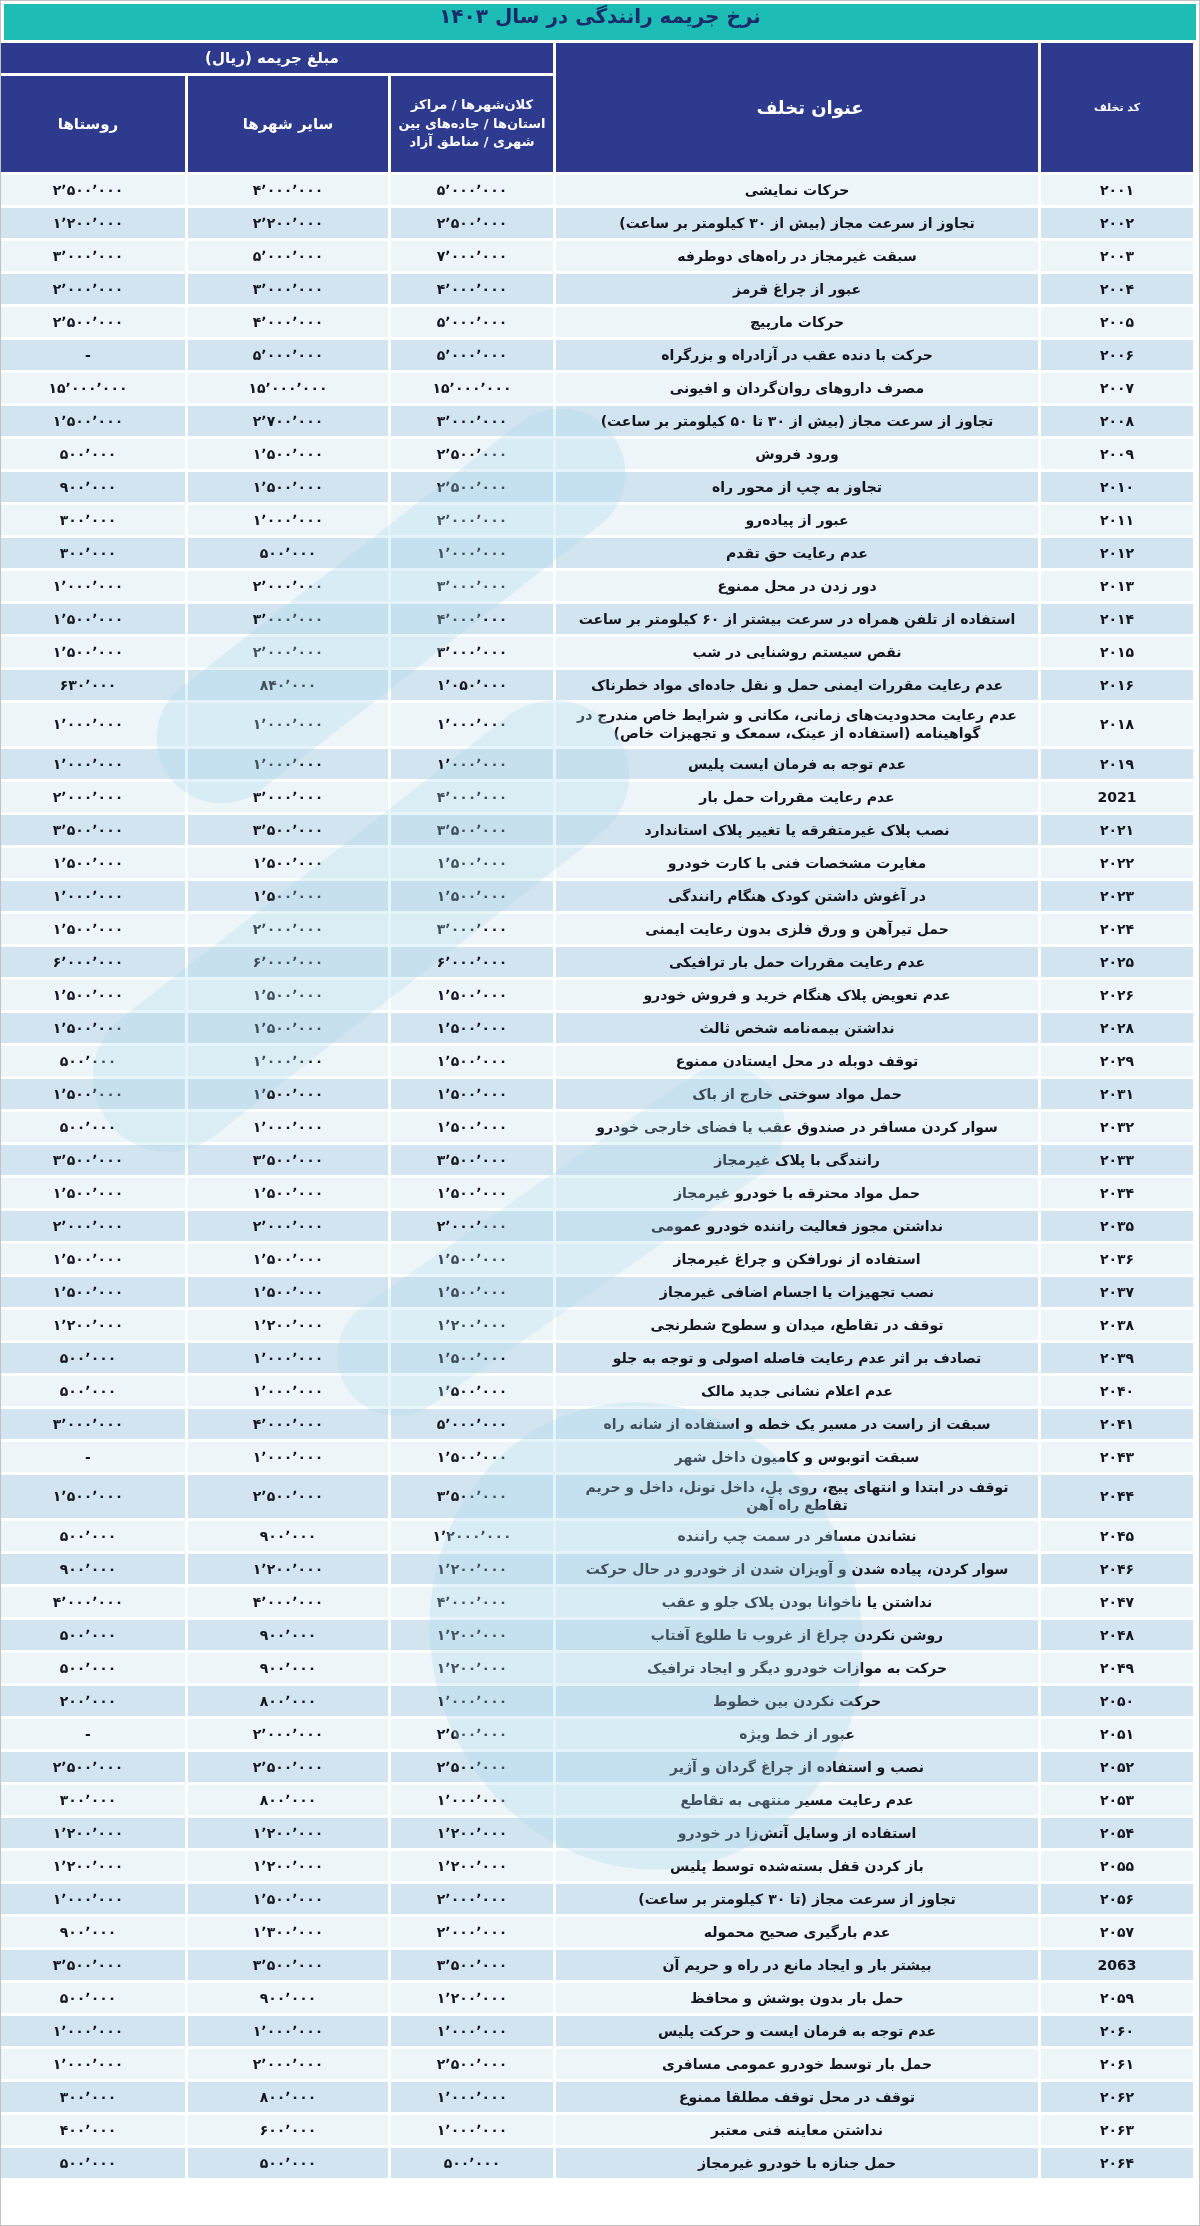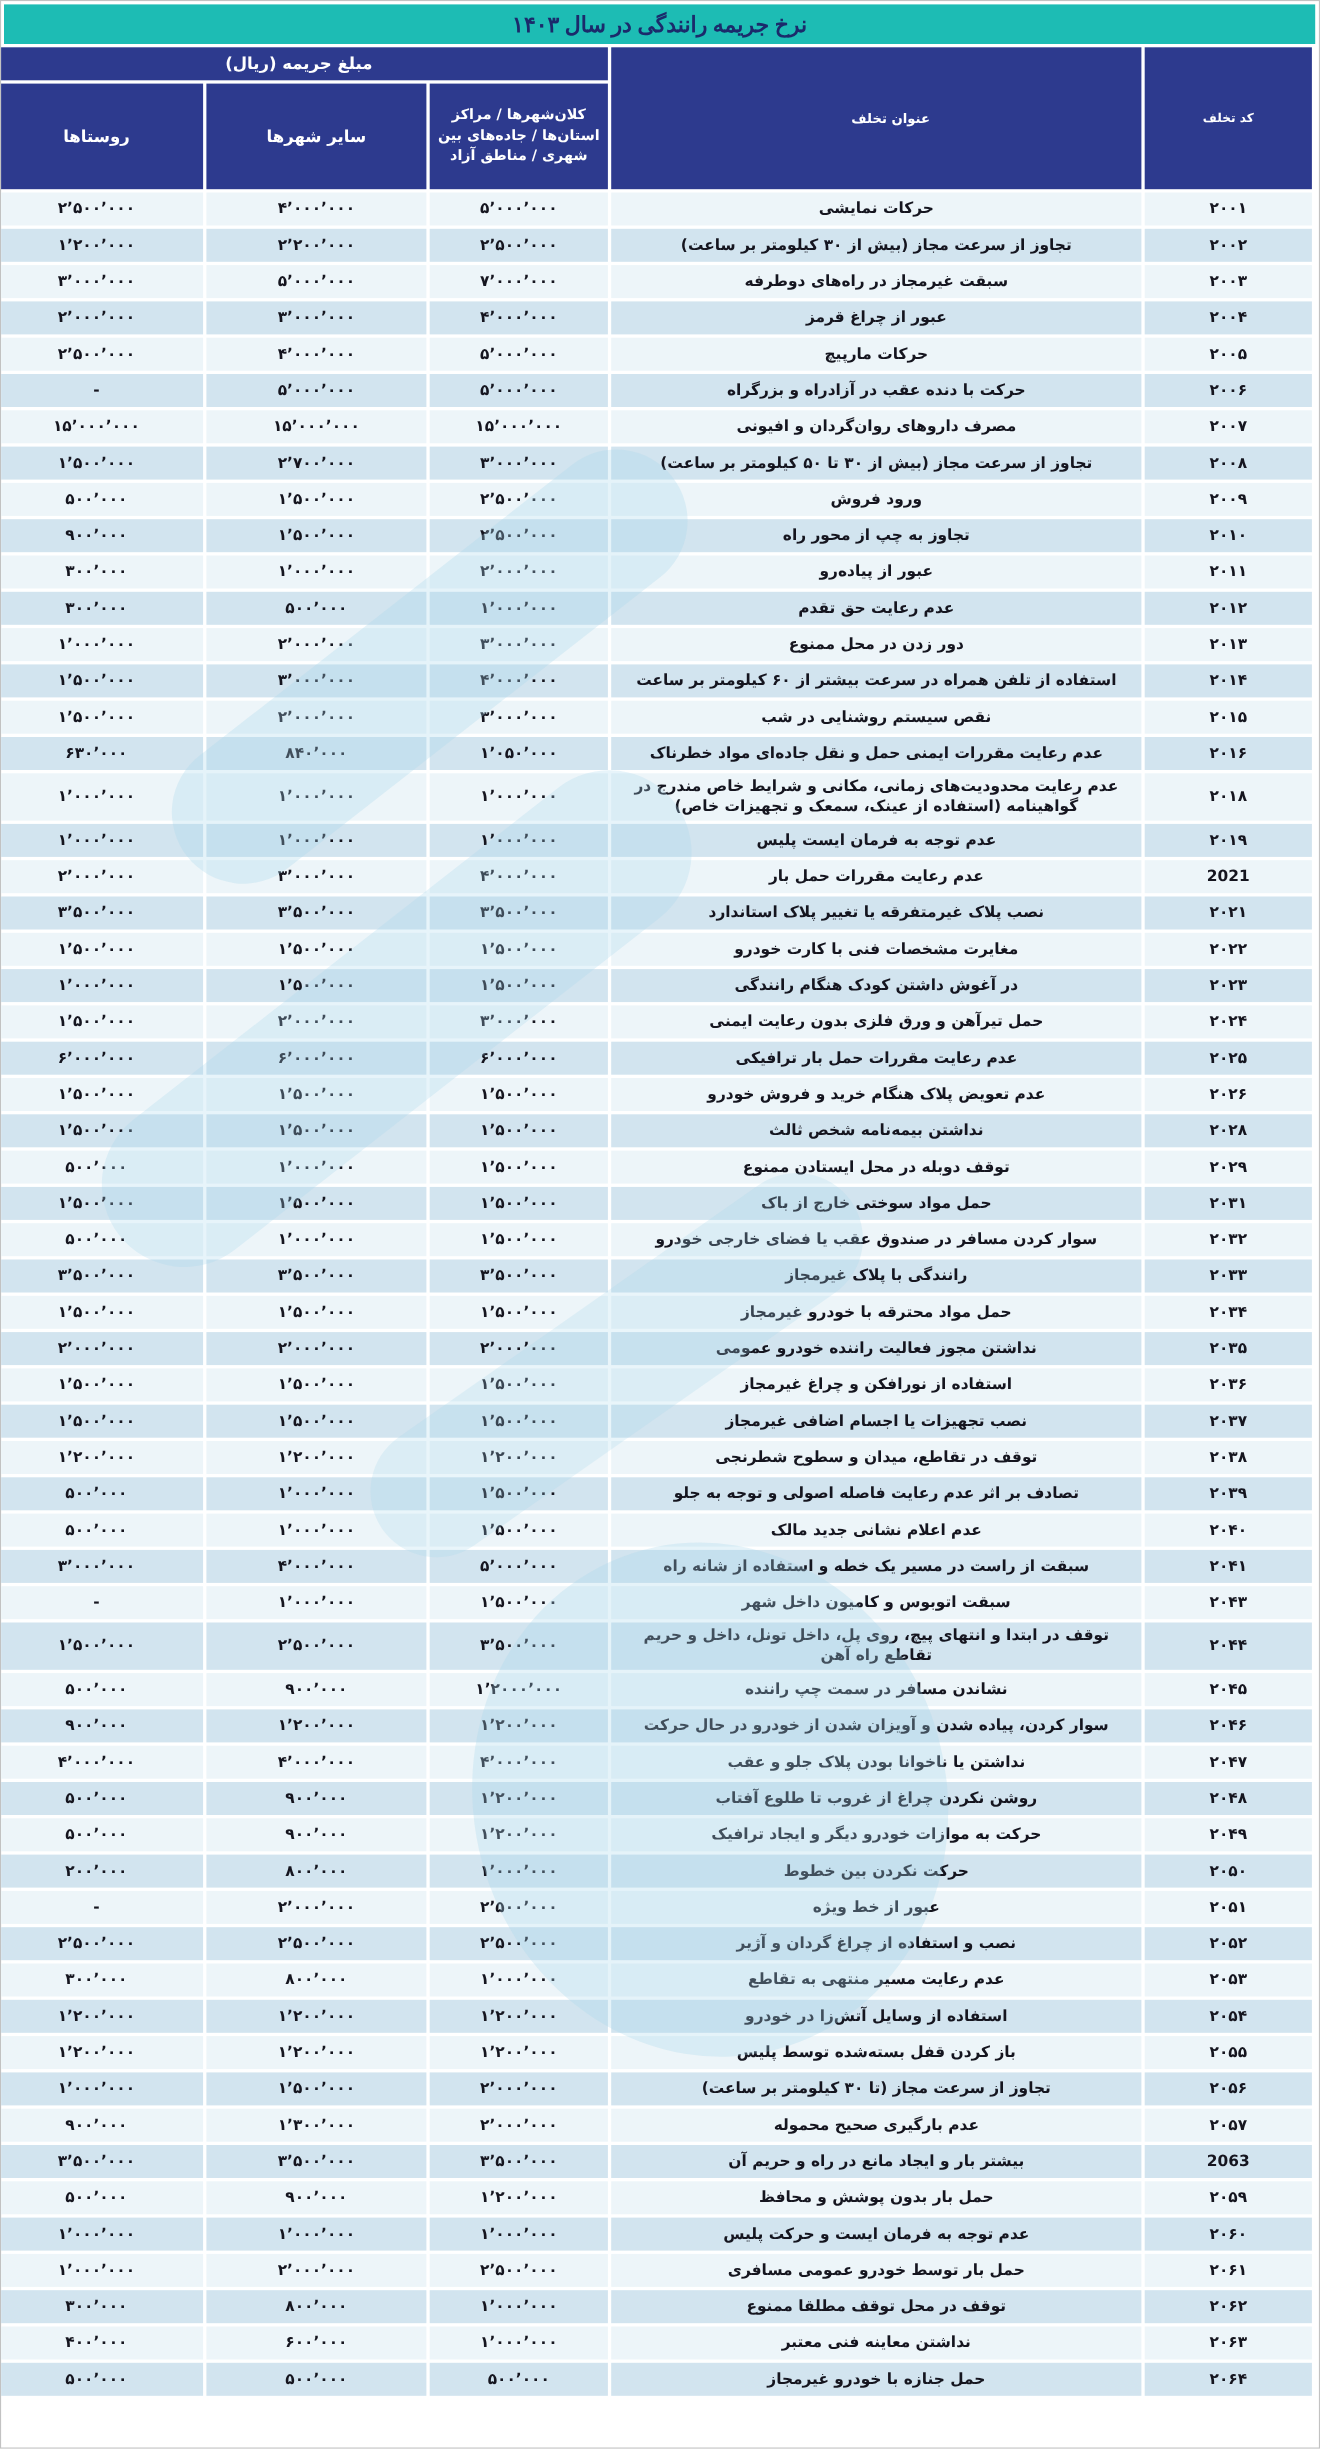--- a/index.html
+++ b/index.html
@@ -18,23 +18,23 @@
   .page{
     position:relative;
     width:1200px;height:2226px;overflow:hidden;
     border:1px solid #c2c2c2;
     padding:3px;
     background:#ffffff;
   }
   .title-bar{
     height:36px;
     background:var(--teal);
-    display:flex;align-items:center;justify-content:center;
+    display:flex;align-items:flex-start;justify-content:center;
     color:#1b2a6b;
-    font-size:20px;font-weight:bold;font-family:Liberation Serif, serif;
+    font-size:20px;font-weight:bold;
   }
   table{
     width:100%;
     border-collapse:separate;
     border-spacing:3px;
     table-layout:fixed;
   }
   th,td{
     text-align:center;vertical-align:middle;
     font-weight:bold;
@@ -42,21 +42,21 @@
   }
   thead th{
     background:var(--navy);
     color:#ffffff;
     font-weight:bold;
   }
   th.group-amount{height:30px;font-size:15px;}
   th.col-name{height:96px;font-size:15px;padding:4px 6px;}
   th.col-metro{font-size:13px;line-height:1.45;}
   th.col-code{font-size:11px;}
-  th.col-title{font-size:12px;padding-left:32px;}
+  th.col-title{font-size:18px;padding-left:32px;}
   tbody td{
     height:30px;
     padding:3px 8px;
     font-size:14px;
     line-height:1.32;
   }
   tbody td.vtitle{font-size:14px;}
   tbody tr.odd td{background:var(--row-light);}
   tbody tr.even td{background:var(--row-dark);}
   

